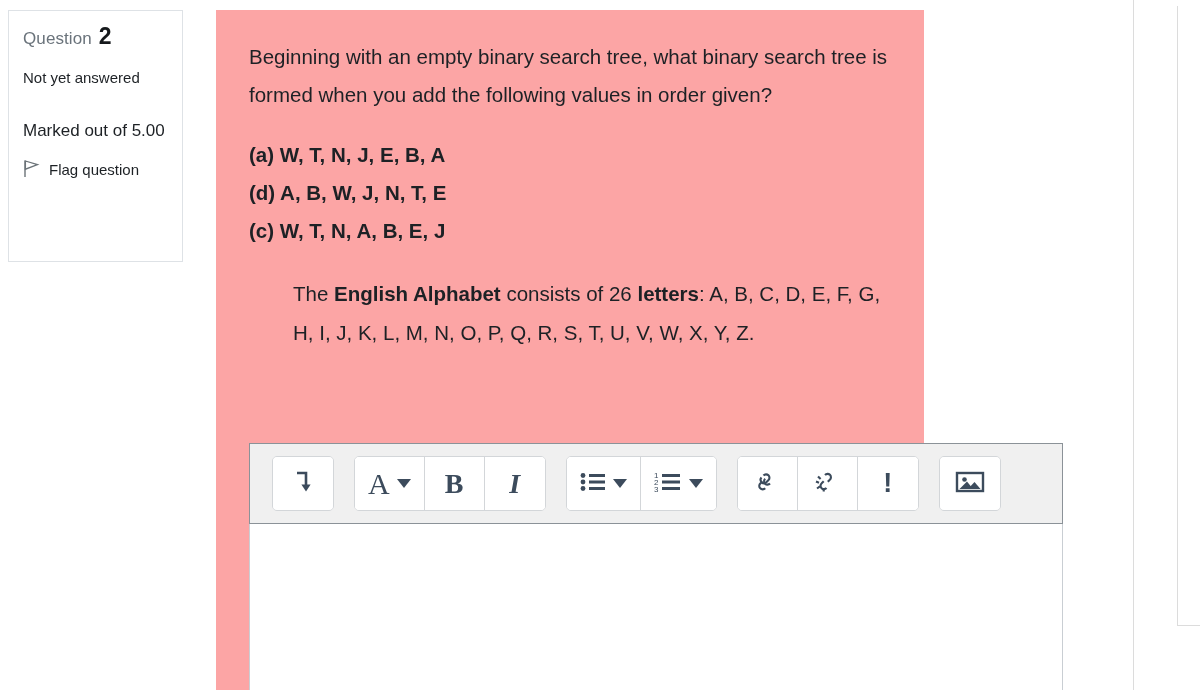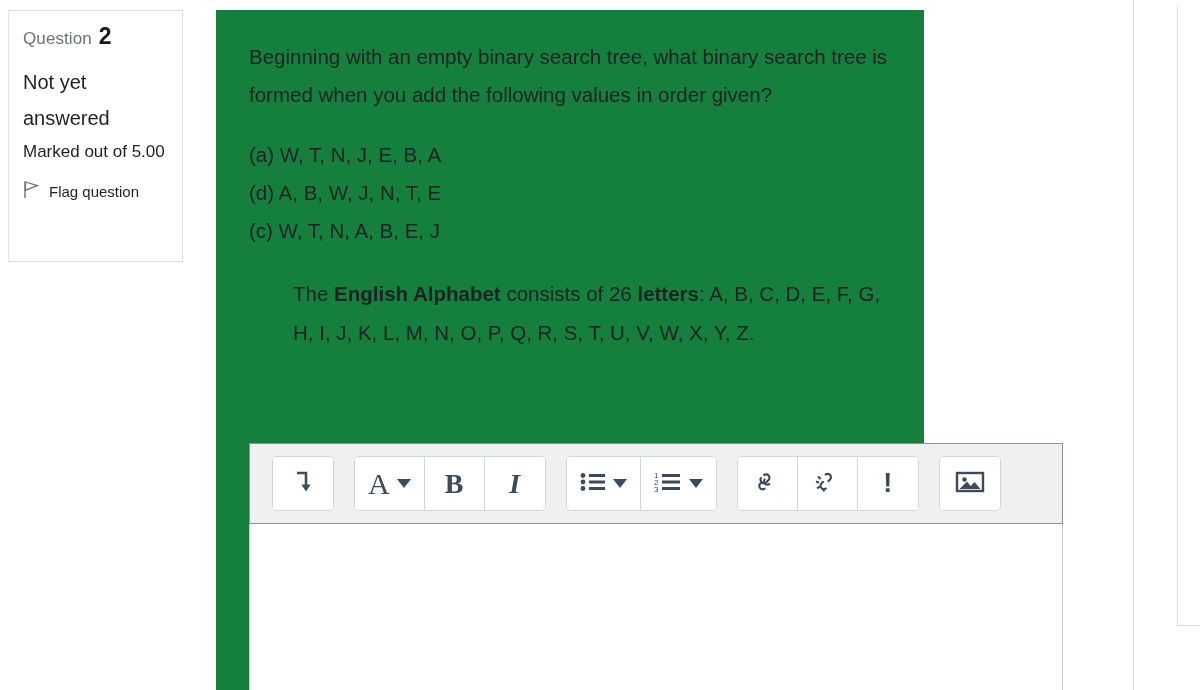--- a/index.html
+++ b/index.html
@@ -44,24 +44,24 @@
     color: #6a737b;
     letter-spacing: .1px;
   }
   .qheader .qnum {
     font-size: 23px;
     font-weight: bold;
     color: #16191c;
     line-height: 1;
   }
   .state-line {
-    font-size: 20px;
+    font-size: 15px;
     color: #1d2125;
     line-height: 1.78;
-    margin-bottom: 1px;
+    margin-bottom: 24px;
   }
   .marks-line {
     font-size: 17px;
     color: #1d2125;
     line-height: 1.78;
     margin-bottom: 13px;
   }
   .flag-row {
     display: flex;
     align-items: center;
@@ -73,37 +73,37 @@
   .flag-icon { display: block; }
 
   
   .content-panel {
     position: absolute;
     left: 216px;
     top: 10px;
     width: 708px;
     height: 680px;
     box-sizing: border-box;
-    background: #15803d;
+    background: #fca5a5;
     padding: 28px 34px 0 33px;
   }
   .qtext {
     font-size: 20.5px;
     line-height: 1.85;
     color: #1d2125;
     max-width: 800px;
   }
   .qtext p { margin: 0; }
   .options {
     margin-top: 22px;
     font-size: 20.5px;
     line-height: 1.86;
     color: #1d2125;
   }
-  .options .opt { margin: 0; }
+  .options .opt { margin: 0; font-weight: bold; }
   .alphabet {
     margin-top: 25px;
     font-size: 20.5px;
     line-height: 1.88;
     color: #1d2125;
     max-width: 800px;
     margin-left: 44px;
   }
   .alphabet b { font-weight: bold; }
 

